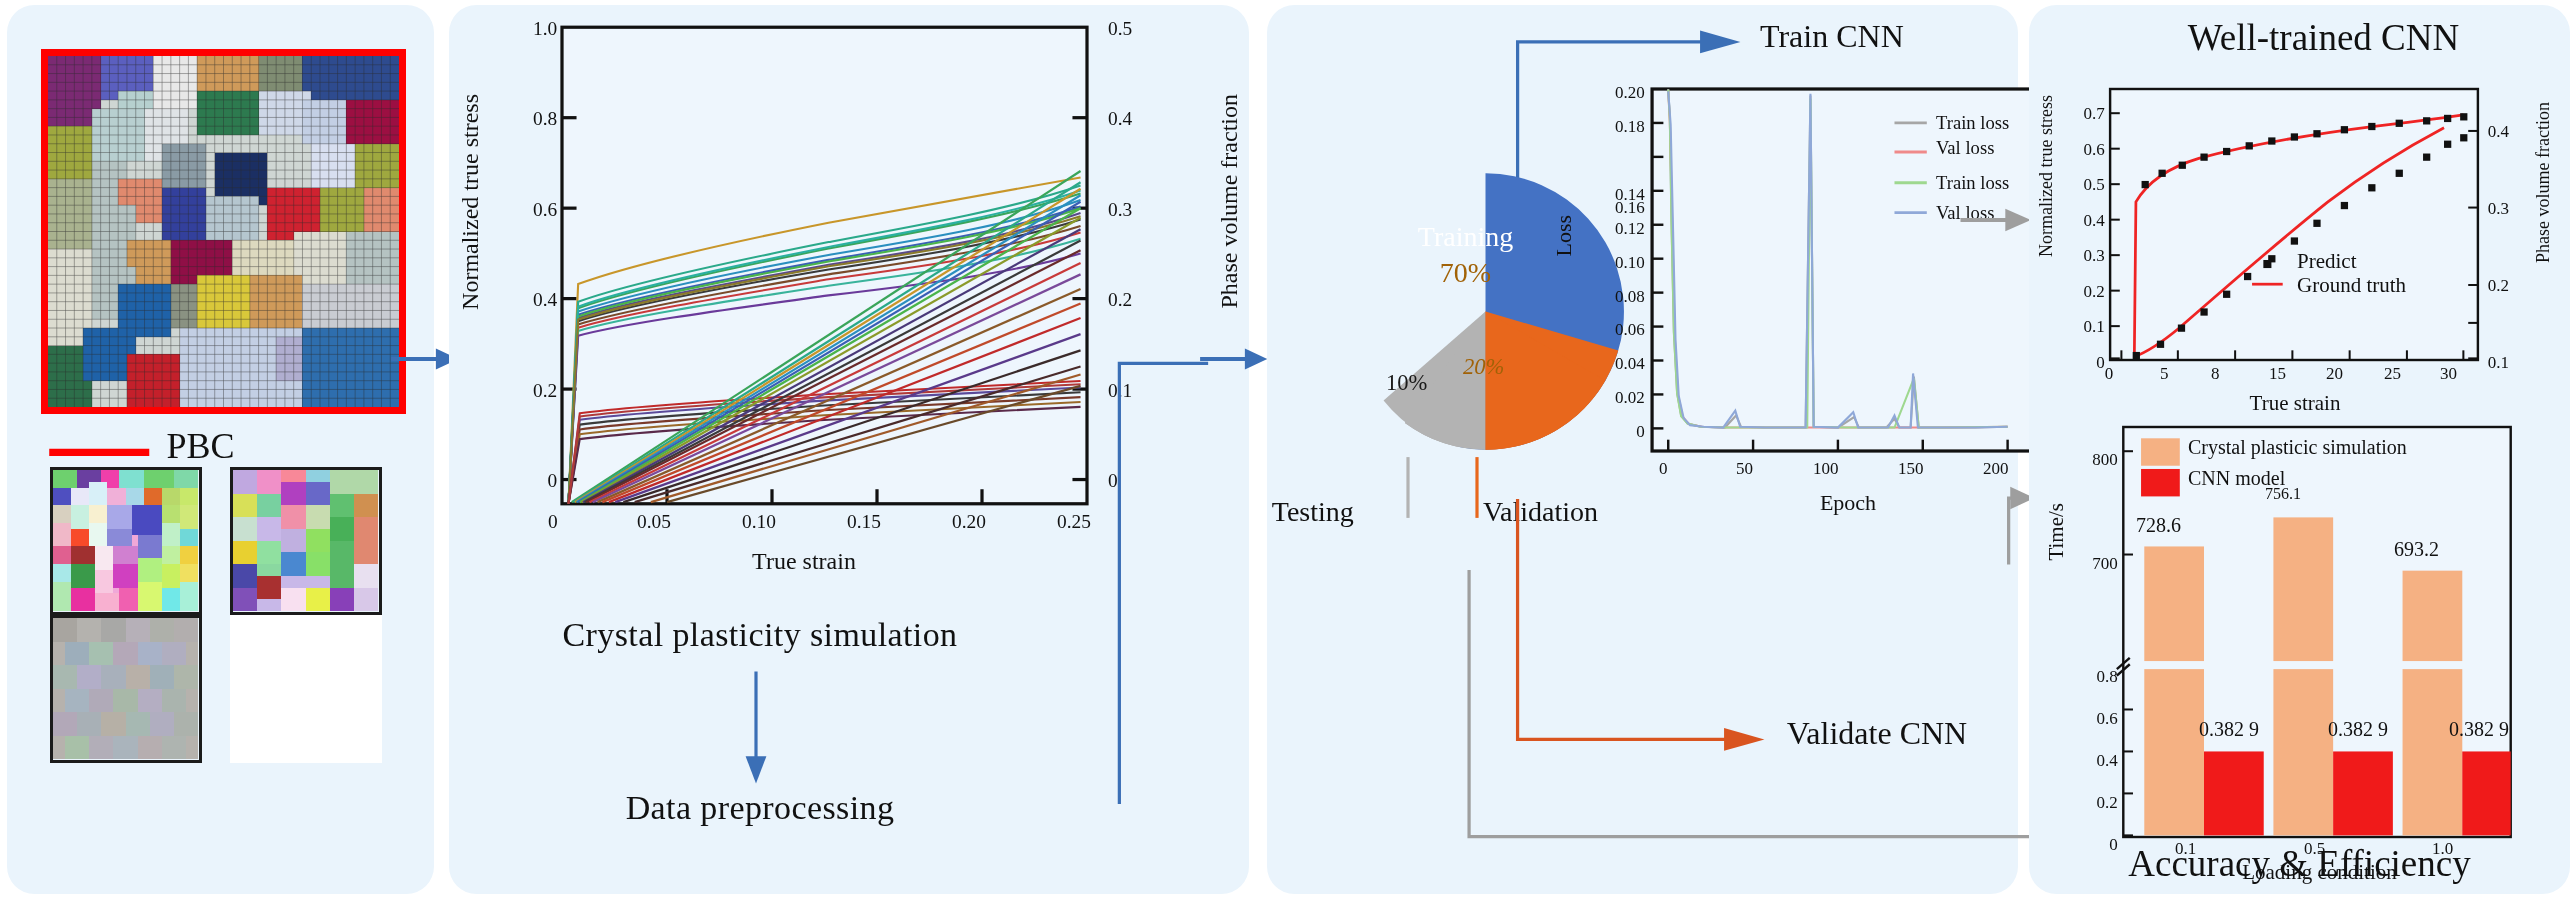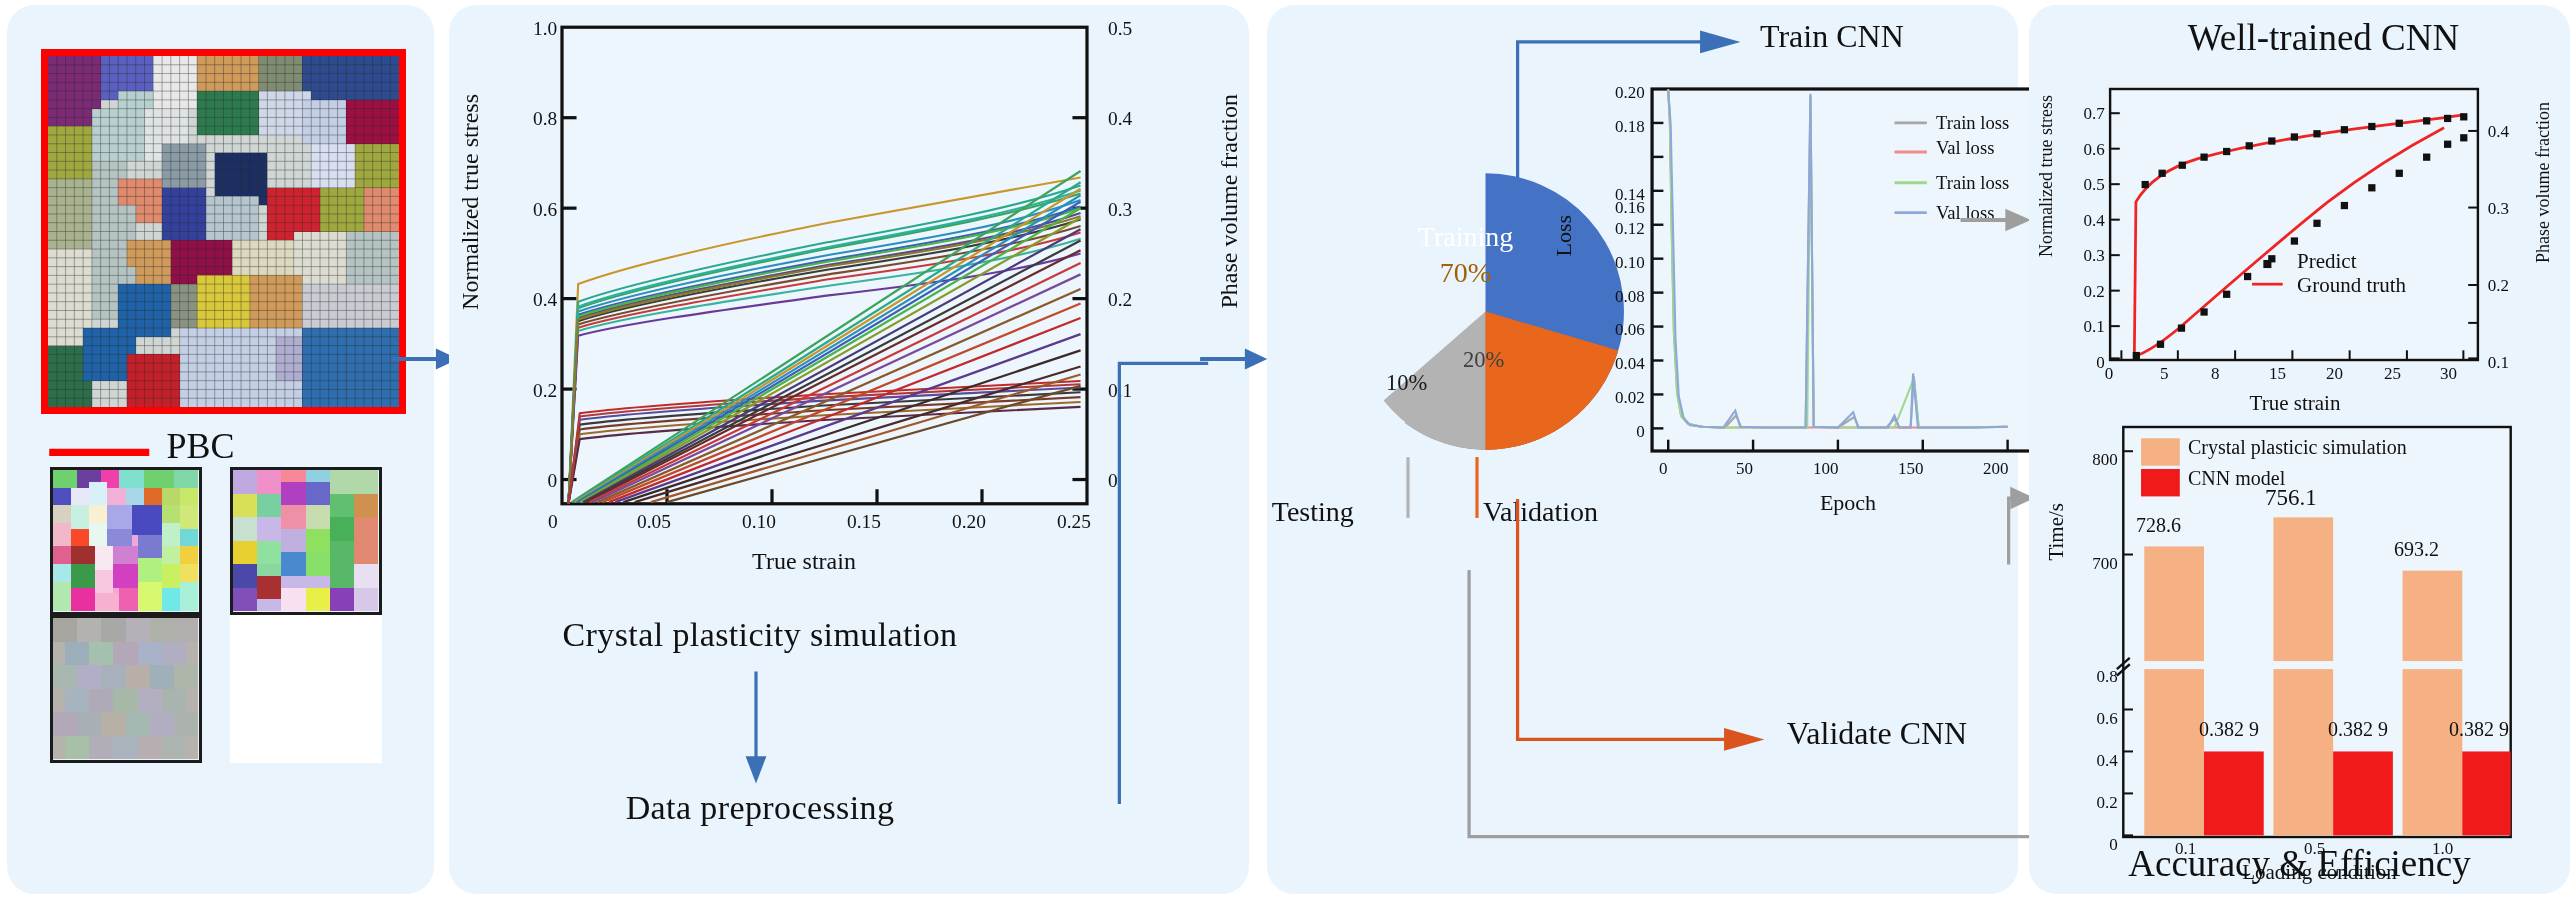--- a/index.html
+++ b/index.html
@@ -390,21 +390,21 @@
       <path d="M100 100 L58.2 179.3 A90 90 0 0 1 33.6 157.9 Z" fill="#b3b3b3"></path>
       <path d="M100 100 L100 190 A90 90 0 0 1 47.5 172.7 Z" fill="#b3b3b3"></path>
       <path d="M100 100 L186.5 125.4 A90 90 0 0 1 100 190 Z" fill="#e8671c"></path>
       <path d="M100 100 L100 190 A90 90 0 0 1 47.5 172.7 Z" fill="#b3b3b3"></path>
       <path d="M100 100 L178 145 A90 90 0 0 1 100 190 Z" fill="#e8671c"></path>
     </svg>
   </div>
   <div class="abs ctr pietxt" style="left:65px;top:216px;width:267px;color:#ffffff;">Training</div>
   <div class="abs ctr pietxt" style="left:65px;top:252px;width:267px;color:#a16207;">70%</div>
   <div class="abs pietxt-s" style="left:119px;top:365px;color:#1a1a1a;">10%</div>
-  <div class="abs pietxt-s" style="left:196px;top:342px;color:#404040;">20%</div>
+  <div class="abs pietxt-s" style="left:196px;top:349px;color:#a16207;font-style:italic;">20%</div>
 
   <svg class="abs" style="left:137px;top:452px;" width="8" height="61" viewBox="0 0 10 76">
     <line x1="5" y1="0" x2="5" y2="76" stroke="#b3b3b3" stroke-width="4"></line>
   </svg>
   <svg class="abs" style="left:206px;top:452px;" width="8" height="61" viewBox="0 0 10 76">
     <line x1="5" y1="0" x2="5" y2="76" stroke="#e8671c" stroke-width="4"></line>
   </svg>
   <div class="abs pietxt" style="left:4.8px;top:491px;">Testing</div>
   <div class="abs pietxt" style="left:216px;top:491px;">Validation</div>
 
@@ -650,21 +650,21 @@
       </g>
 
       <g>
         <rect x="22" y="14" width="48" height="34" fill="#f5b183"></rect>
         <rect x="22" y="52" width="48" height="34" fill="#f01a1a"></rect>
       </g>
     </svg>
     <div class="abs" style="left:65px;top:9.7px;font-size:20px;">Crystal plasticic simulation</div>
     <div class="abs" style="left:65px;top:40px;font-size:20px;">CNN model</div>
     <div class="abs" style="left:13px;top:87px;font-size:20px;">728.6</div>
-    <div class="abs" style="left:142px;top:58px;font-size:23px;">756.1</div>
+    <div class="abs" style="left:142px;top:58px;font-size:16px;">756.1</div>
     <div class="abs" style="left:271px;top:111px;font-size:20px;">693.2</div>
     <div class="abs" style="left:76px;top:291px;font-size:20px;">0.382 9</div>
     <div class="abs" style="left:205px;top:291px;font-size:20px;">0.382 9</div>
     <div class="abs" style="left:326px;top:291px;font-size:20px;">0.382 9</div>
   </div>
 
   <div class="abs" style="left:94px;top:834px;width:388px;height:27.5px;">
     <div class="abs tick-s" style="left:52px;">0.1</div>
     <div class="abs tick-s" style="left:181px;">0.5</div>
     <div class="abs tick-s" style="left:309px;">1.0</div>

